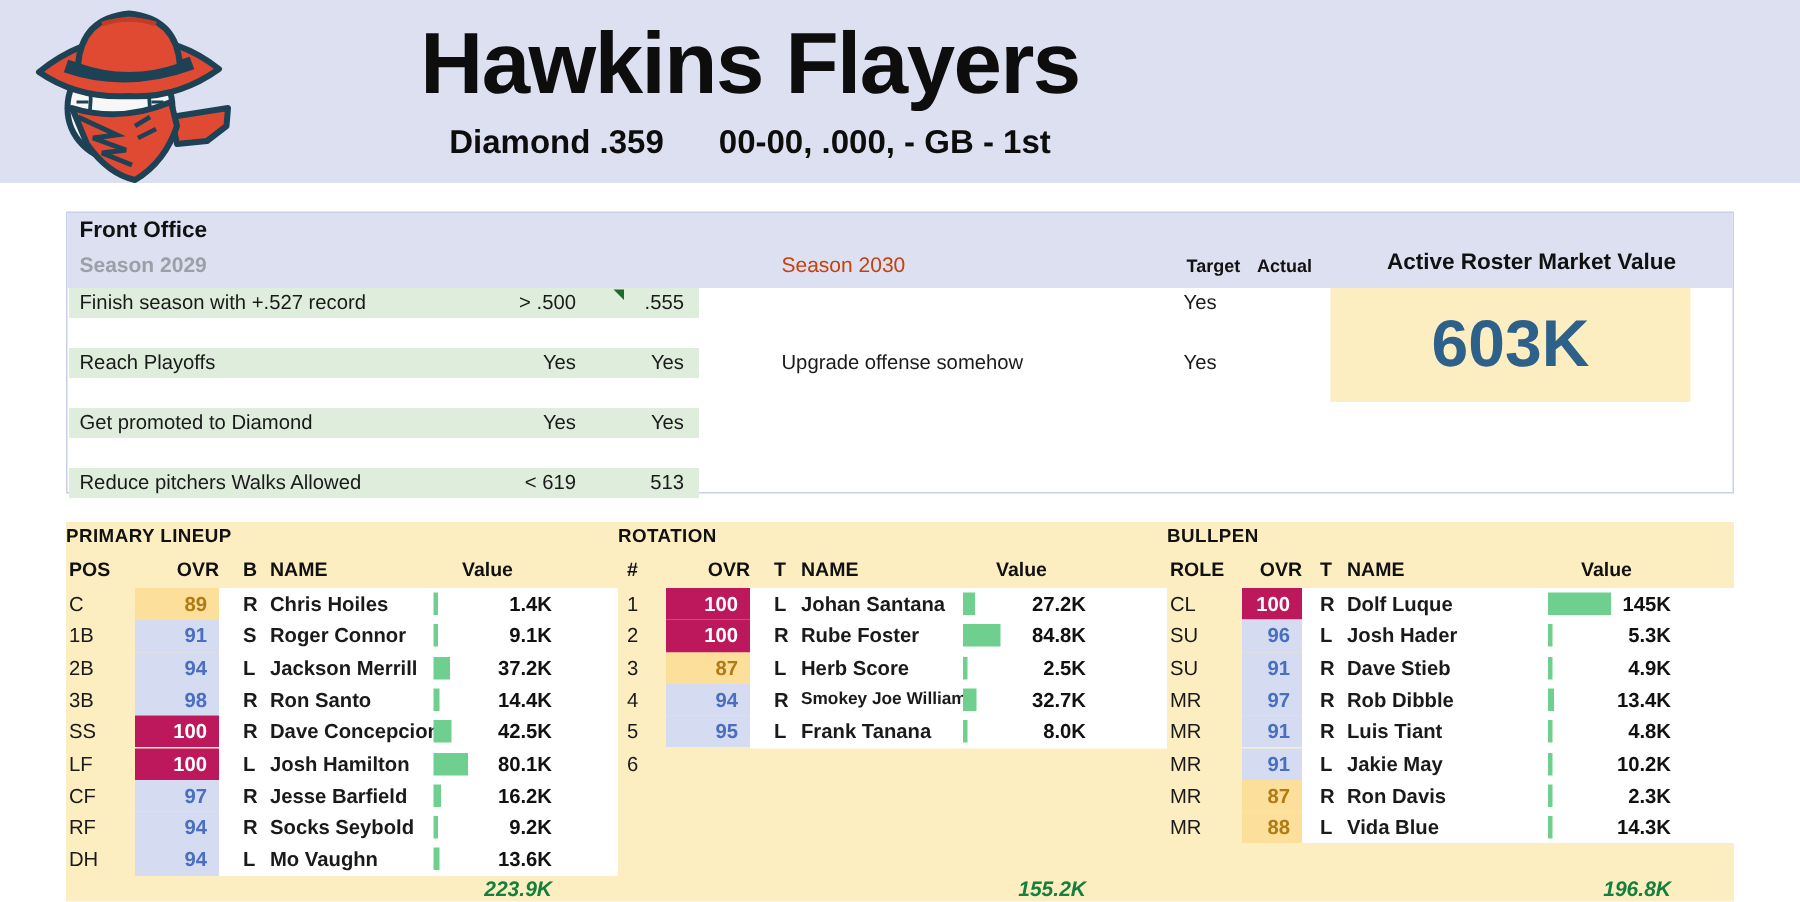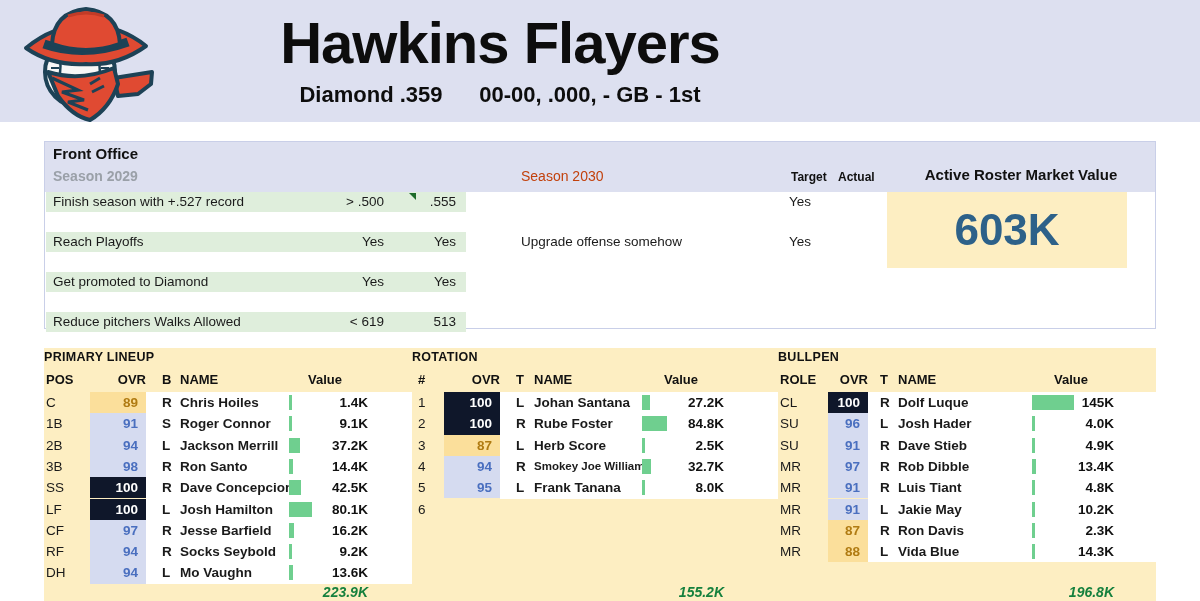--- a/index.html
+++ b/index.html
@@ -92,21 +92,21 @@
     letter-spacing:0.3px;color:#111;
   }
   .thead{position:absolute;top:24px;left:0;height:18px;font-size:13px;font-weight:bold;color:#111;}
   .whitebg{position:absolute;background:#ffffff;}
   .row{position:absolute;height:21.3px;line-height:21.3px;font-size:13.5px;}
   .cell{position:absolute;top:0;white-space:nowrap;}
   .ovr-cell{
     position:absolute;top:0;height:21.3px;line-height:21.3px;
     text-align:right;font-weight:bold;font-size:13.5px;
   }
-  .ovr-100{background:#0f172a;color:#ffffff;}
+  .ovr-100{background:#be185d;color:#ffffff;}
   .ovr-high{background:#d5dbf0;color:#4a6fbf;}
   .ovr-mid{background:#fbdf9b;color:#b07b12;}
   .bar{
     position:absolute;background:#6fcf8f;height:15px;top:3px;
   }
   .val{position:absolute;top:0;text-align:right;font-weight:bold;font-size:13.5px;color:#111;}
   .nm{font-weight:bold;}
   .nm.small{font-size:11.5px;}
   .total{
     position:absolute;font-size:14px;font-weight:bold;color:#15803d;text-align:right;font-style:italic;
@@ -366,21 +366,21 @@
           <span class="cell nm" style="left: 120px;">Dolf Luque</span>
           <span class="bar" style="left: 254px; width: 42px;"></span>
           <span class="val" style="left: 276px; width: 60px;">145K</span>
         </div>
         <div class="row" style="top: 65.3px; left: 0px; width: 378px;">
           <span class="cell" style="left: 2px;">SU</span>
           <span class="ovr-cell ovr-high" style="left: 50px; width: 40px; padding-right: 8px; box-sizing: border-box;">96</span>
           <span class="cell nm" style="left: 102px;">L</span>
           <span class="cell nm" style="left: 120px;">Josh Hader</span>
           <span class="bar" style="left: 254px; width: 3px;"></span>
-          <span class="val" style="left: 276px; width: 60px;">4.0K</span>
+          <span class="val" style="left: 276px; width: 60px;">5.3K</span>
         </div>
         <div class="row" style="top: 86.6px; left: 0px; width: 378px;">
           <span class="cell" style="left: 2px;">SU</span>
           <span class="ovr-cell ovr-high" style="left: 50px; width: 40px; padding-right: 8px; box-sizing: border-box;">91</span>
           <span class="cell nm" style="left: 102px;">R</span>
           <span class="cell nm" style="left: 120px;">Dave Stieb</span>
           <span class="bar" style="left: 254px; width: 3px;"></span>
           <span class="val" style="left: 276px; width: 60px;">4.9K</span>
         </div>
         <div class="row" style="top: 107.9px; left: 0px; width: 378px;">

